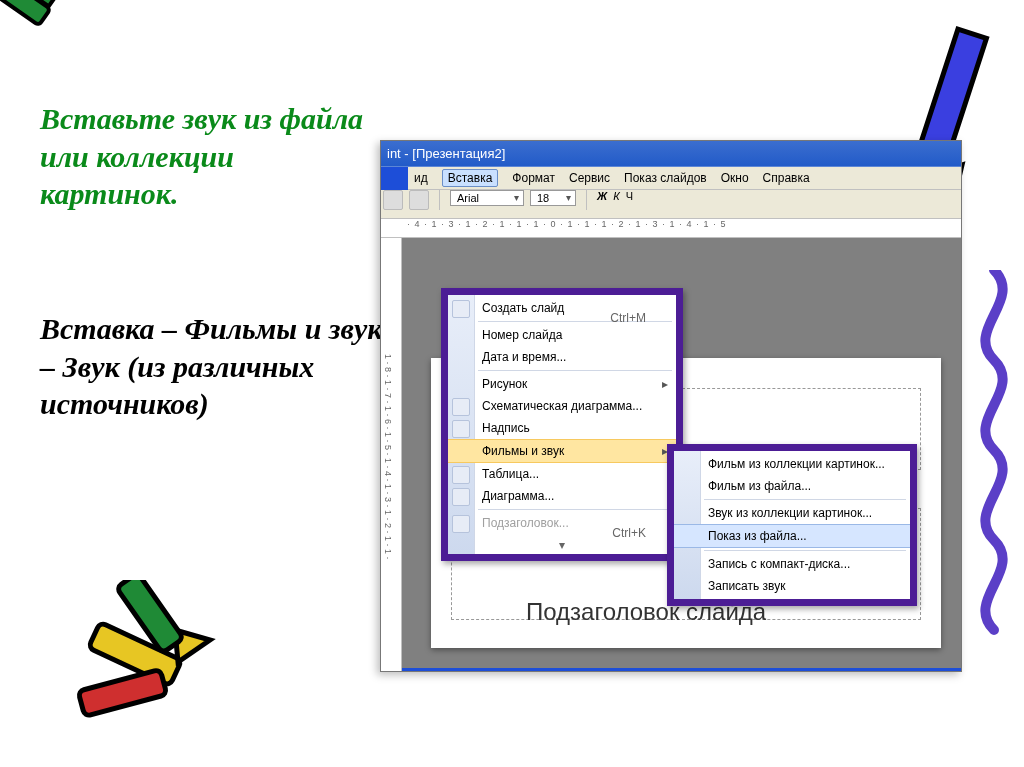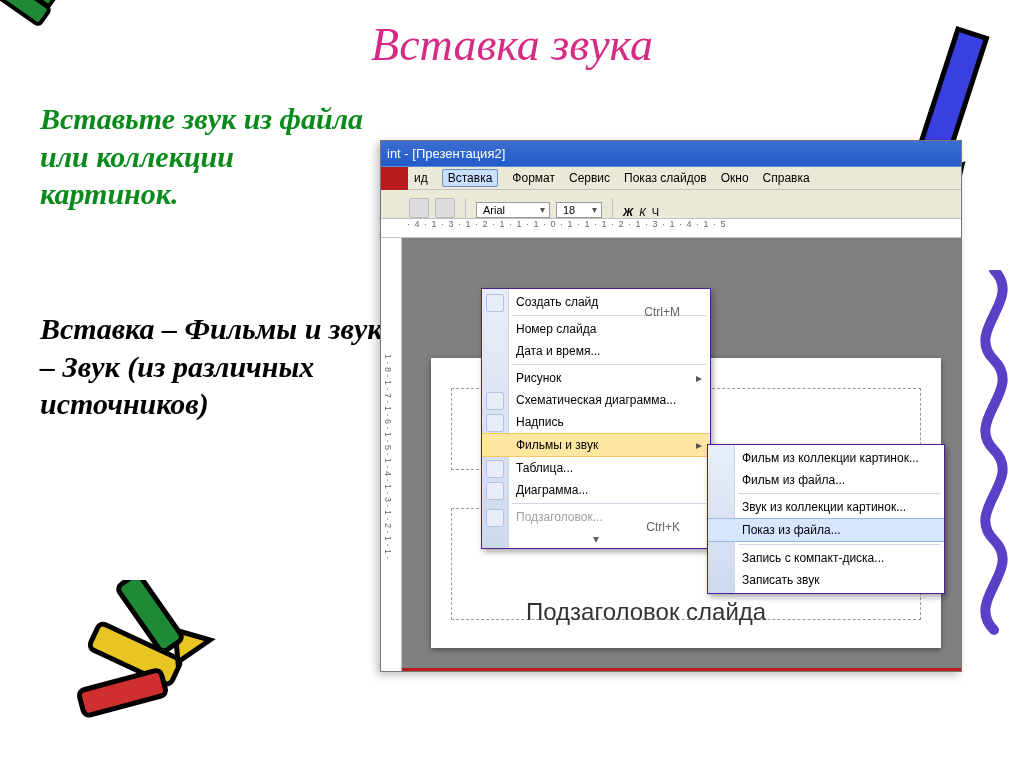--- a/index.html
+++ b/index.html
@@ -68,21 +68,21 @@
   }
 
   
   .shot {
     position: absolute;
     left: 380px;
     top: 140px;
     width: 580px;
     height: 530px;
     border: 1px solid #777;
-    background: #b91c1c;
+    background: #1d4ed8;
     box-shadow: -3px 3px 8px rgba(0,0,0,.25);
     overflow: hidden;
     font-family: Tahoma, Arial, sans-serif;
     font-size: 12px;
   }
   .win-title {
     background: linear-gradient(#3b6ecf,#215ac8);
     color: #fff;
     height: 26px;
     line-height: 26px;
@@ -100,23 +100,23 @@
     padding-left: 6px;
     margin-left: 27px;
   }
   .menubar span { cursor: default; }
   .menubar .open { background: #c9e0ff; border: 1px solid #6a8ec7; padding: 1px 5px; border-radius: 2px; }
   .toolbar {
     background: #ece9d8;
     height: 28px;
     border-bottom: 1px solid #c0c0c0;
     display: flex;
-    align-items: flex-end;
+    align-items: flex-start;
     gap: 6px;
-    padding-left: 28px;
+    padding-left: 2px;
     font-size: 11px;
   }
   .sep { width:1px; height:20px; background:#c0c0c0; margin:0 4px; }
   .tool-ico { width:18px; height:18px; background:#ddd; border:1px solid #bbb; border-radius:2px; }
   .font-box { border:1px solid #999; background:#fff; padding:1px 18px 1px 6px; min-width:48px; position:relative; }
   .font-box::after { content:"▾"; position:absolute; right:4px; top:1px; font-size:10px; color:#555; }
   .bold { font-weight:bold; font-style:italic; }
   .italic { font-style:italic; }
   .ruler {
     background:#fff;
@@ -153,24 +153,23 @@
   }
   .dashed {
     border:1px dashed #999;
     position:absolute;
   }
 
   
   .menu {
     position:absolute;
     background:#fff;
-    border:1px solid #4c1d95;
+    border:7px solid #4c1d95;
     box-shadow:2px 3px 6px rgba(0,0,0,.35);
     font-size:12px;
-    margin-left:40px;
   }
   .menu .strip { position:absolute; left:0; top:0; bottom:0; width:26px;
     background:linear-gradient(#e8eef9,#cdd9ee); border-right:1px solid #cfd7e7;}
   .menu ul { list-style:none; margin:0; padding:2px 0; }
   .menu li {
     padding:4px 30px 4px 34px;
     position:relative;
     white-space:nowrap;
     cursor:default;
   }
@@ -183,21 +182,20 @@
   .menu li.hl  { background:#d6e6ff; border-top:1px solid #9ab8e6; border-bottom:1px solid #9ab8e6; }
   .menu hr { border:0; border-top:1px solid #d0d7e5; margin:2px 4px 2px 30px; }
   .menu .expand { text-align:center; color:#666; padding:2px 0; }
   .menu1 { left:60px; top:50px; width:228px; }
   .menu2 { left:286px; top:206px; width:236px; }
 </style>
 </head>
 <body>
 
 <div class="slide">
-  <div class="title">Вставка звука</div>
   <div class="subtitle">Вставьте звук из файла или коллекции картинок.</div>
   <div class="bodytext">Вставка – Фильмы и звук – Звук (из различных источников)</div>
 
   <svg class="crayon-tl" viewBox="0 0 100 100">
     <rect x="10" y="10" width="60" height="20" rx="4" fill="#1f8a36" stroke="#000" stroke-width="4" transform="rotate(35 40 20)"></rect>
     <rect x="55" y="0" width="22" height="22" fill="#1f8a36" stroke="#000" stroke-width="4" transform="rotate(35 66 11)"></rect>
   </svg>
   <svg class="crayon-br" viewBox="0 0 160 160">
     <rect x="30" y="60" width="90" height="28" rx="6" fill="#e7c623" stroke="#000" stroke-width="5" transform="rotate(25 75 74)"></rect>
     <polygon points="115,50 150,60 118,82" fill="#e7c623" stroke="#000" stroke-width="5"></polygon>

